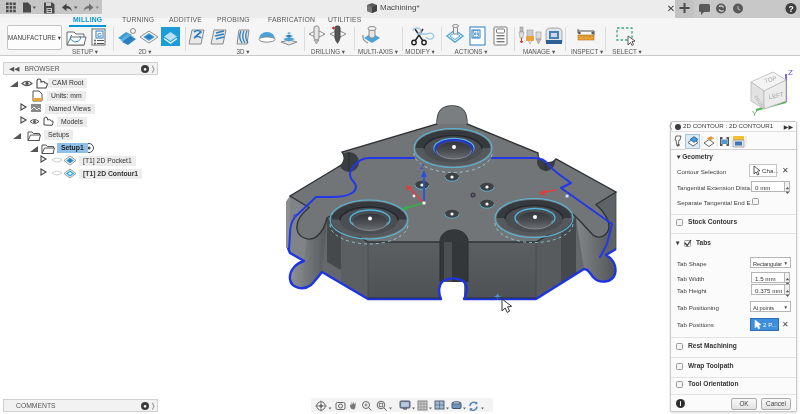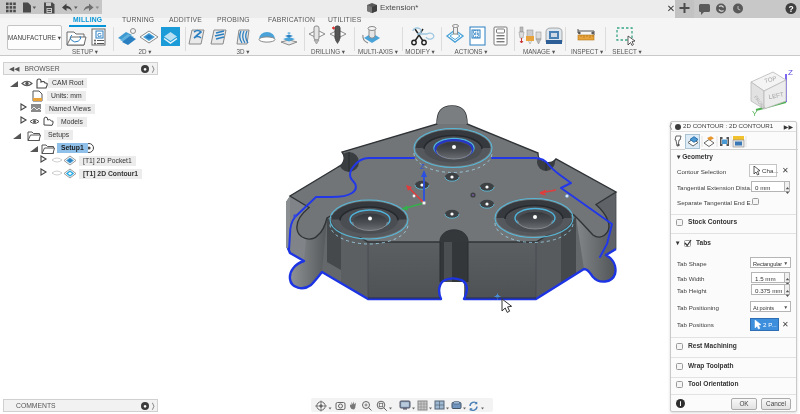--- a/index.html
+++ b/index.html
@@ -95,21 +95,21 @@
 
   <circle cx="721" cy="8.5" r="5" fill="#5a5a5a"></circle>
       <path d="M719 6.5 a3 3 0 0 1 4.5 1 M723.5 10.5 a3 3 0 0 1 -4.5 -1" stroke="#ddd" stroke-width="1.2" fill="none"></path>
 
   <circle cx="738" cy="8.5" r="5" fill="#5a5a5a"></circle>
       <path d="M738 6 v3 l2.3 1" stroke="#bbb" stroke-width="1" fill="none"></path>
 
   <circle cx="791" cy="8.5" r="5.5" fill="#3f3f3f"></circle>
       <text x="791" y="11.5" font-size="8.5" fill="#fff" text-anchor="middle" font-weight="bold">?</text>
 </svg>
-<div id="tabtitle" class="abs" style="left:380px;">Extension*</div>
+<div id="tabtitle" class="abs" style="left:380px;">Machining*</div>
 <div id="tabx">✕</div>
 
 <div class="abs" id="ribbon"></div>
 <div class="rtab active" style="left:73px;top:16px;">MILLING</div>
 <div class="abs" id="milltab-underline" style="top:24.5px;"></div>
 <div class="rtab" style="left:122px;top:16px;">TURNING</div>
 <div class="rtab" style="left:169px;top:16px;">ADDITIVE</div>
 <div class="rtab" style="left:217px;top:16px;">PROBING</div>
 <div class="rtab" style="left:268px;top:16px;">FABRICATION</div>
 <div class="rtab" style="left:328px;top:16px;">UTILITIES</div>

